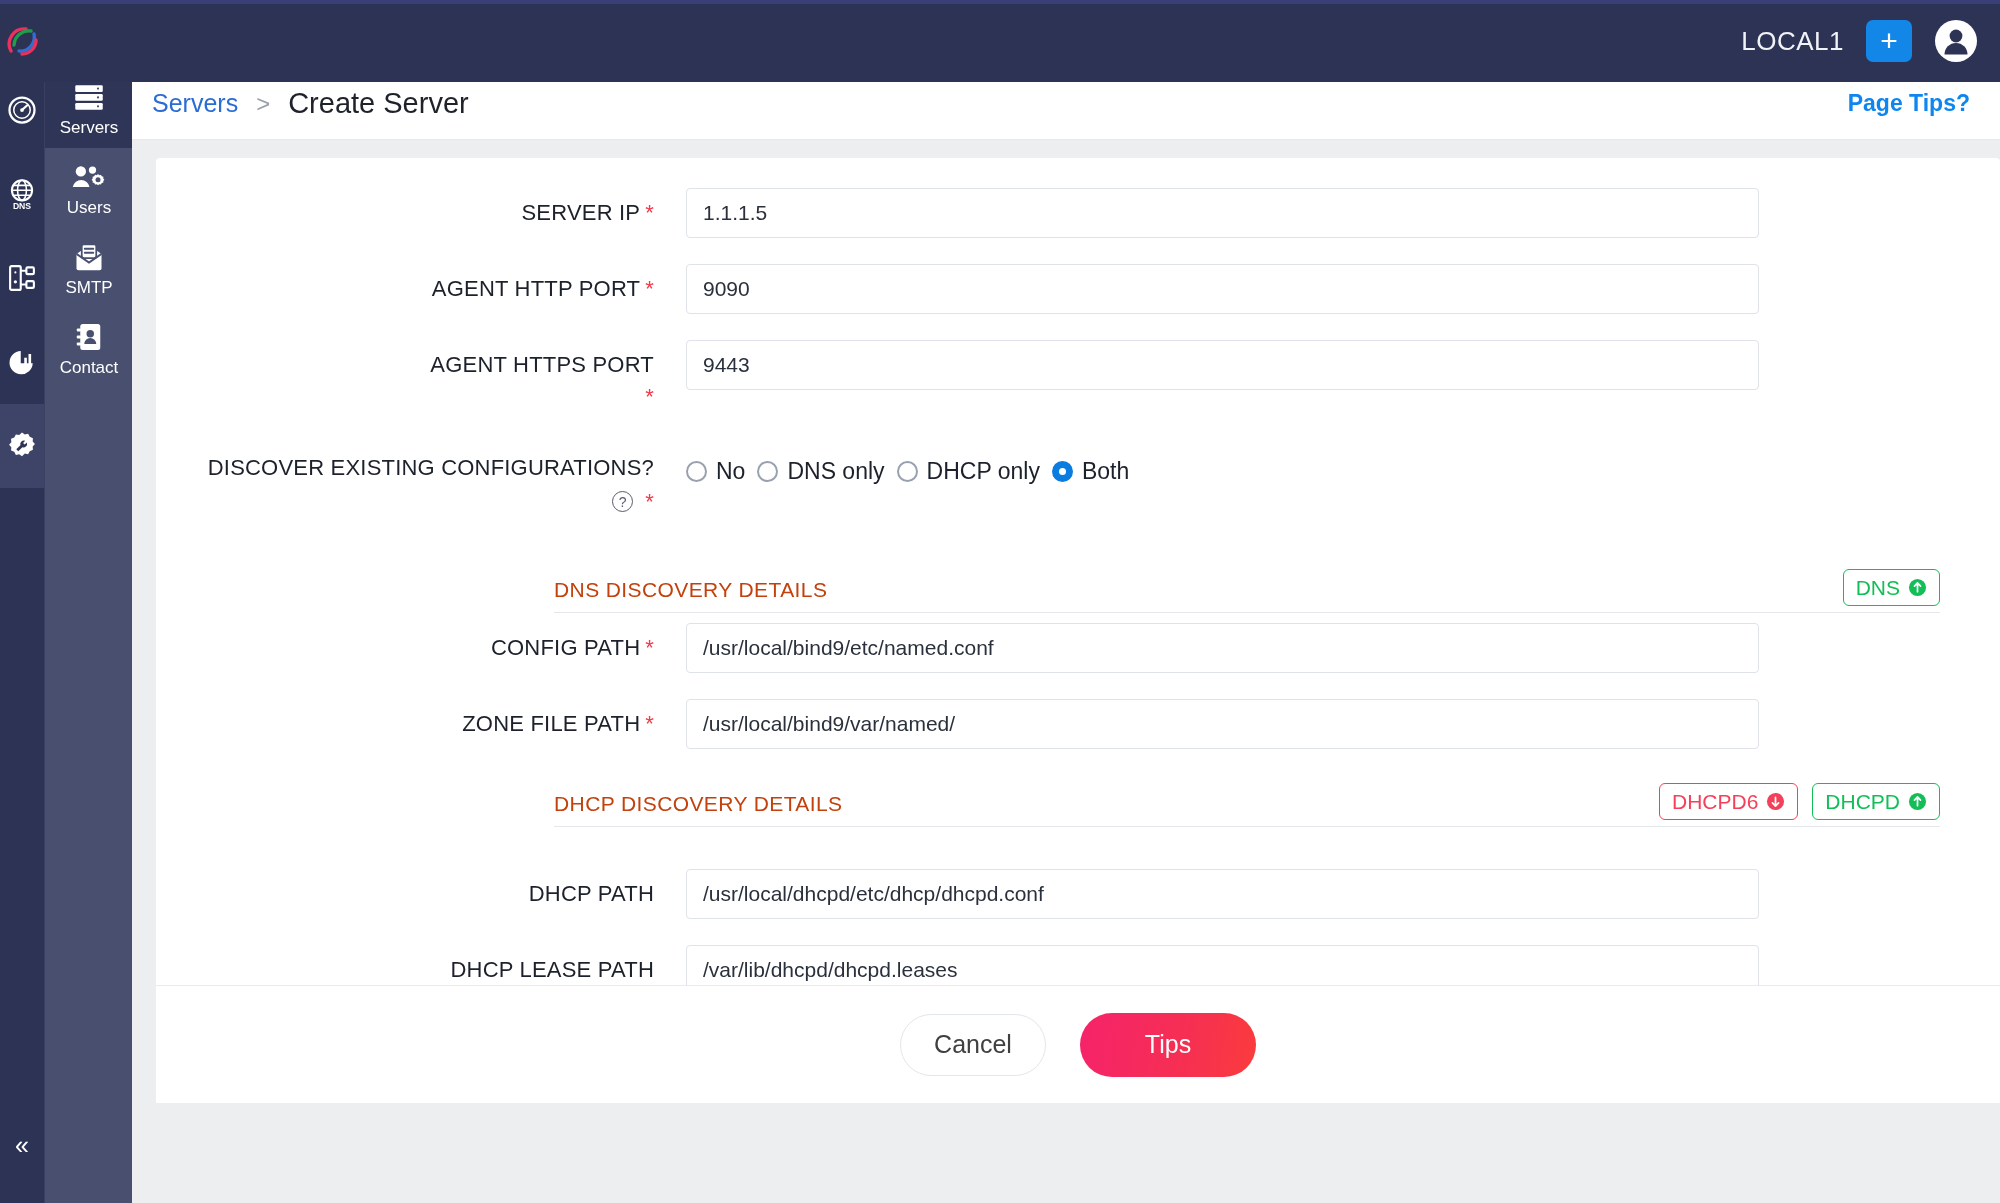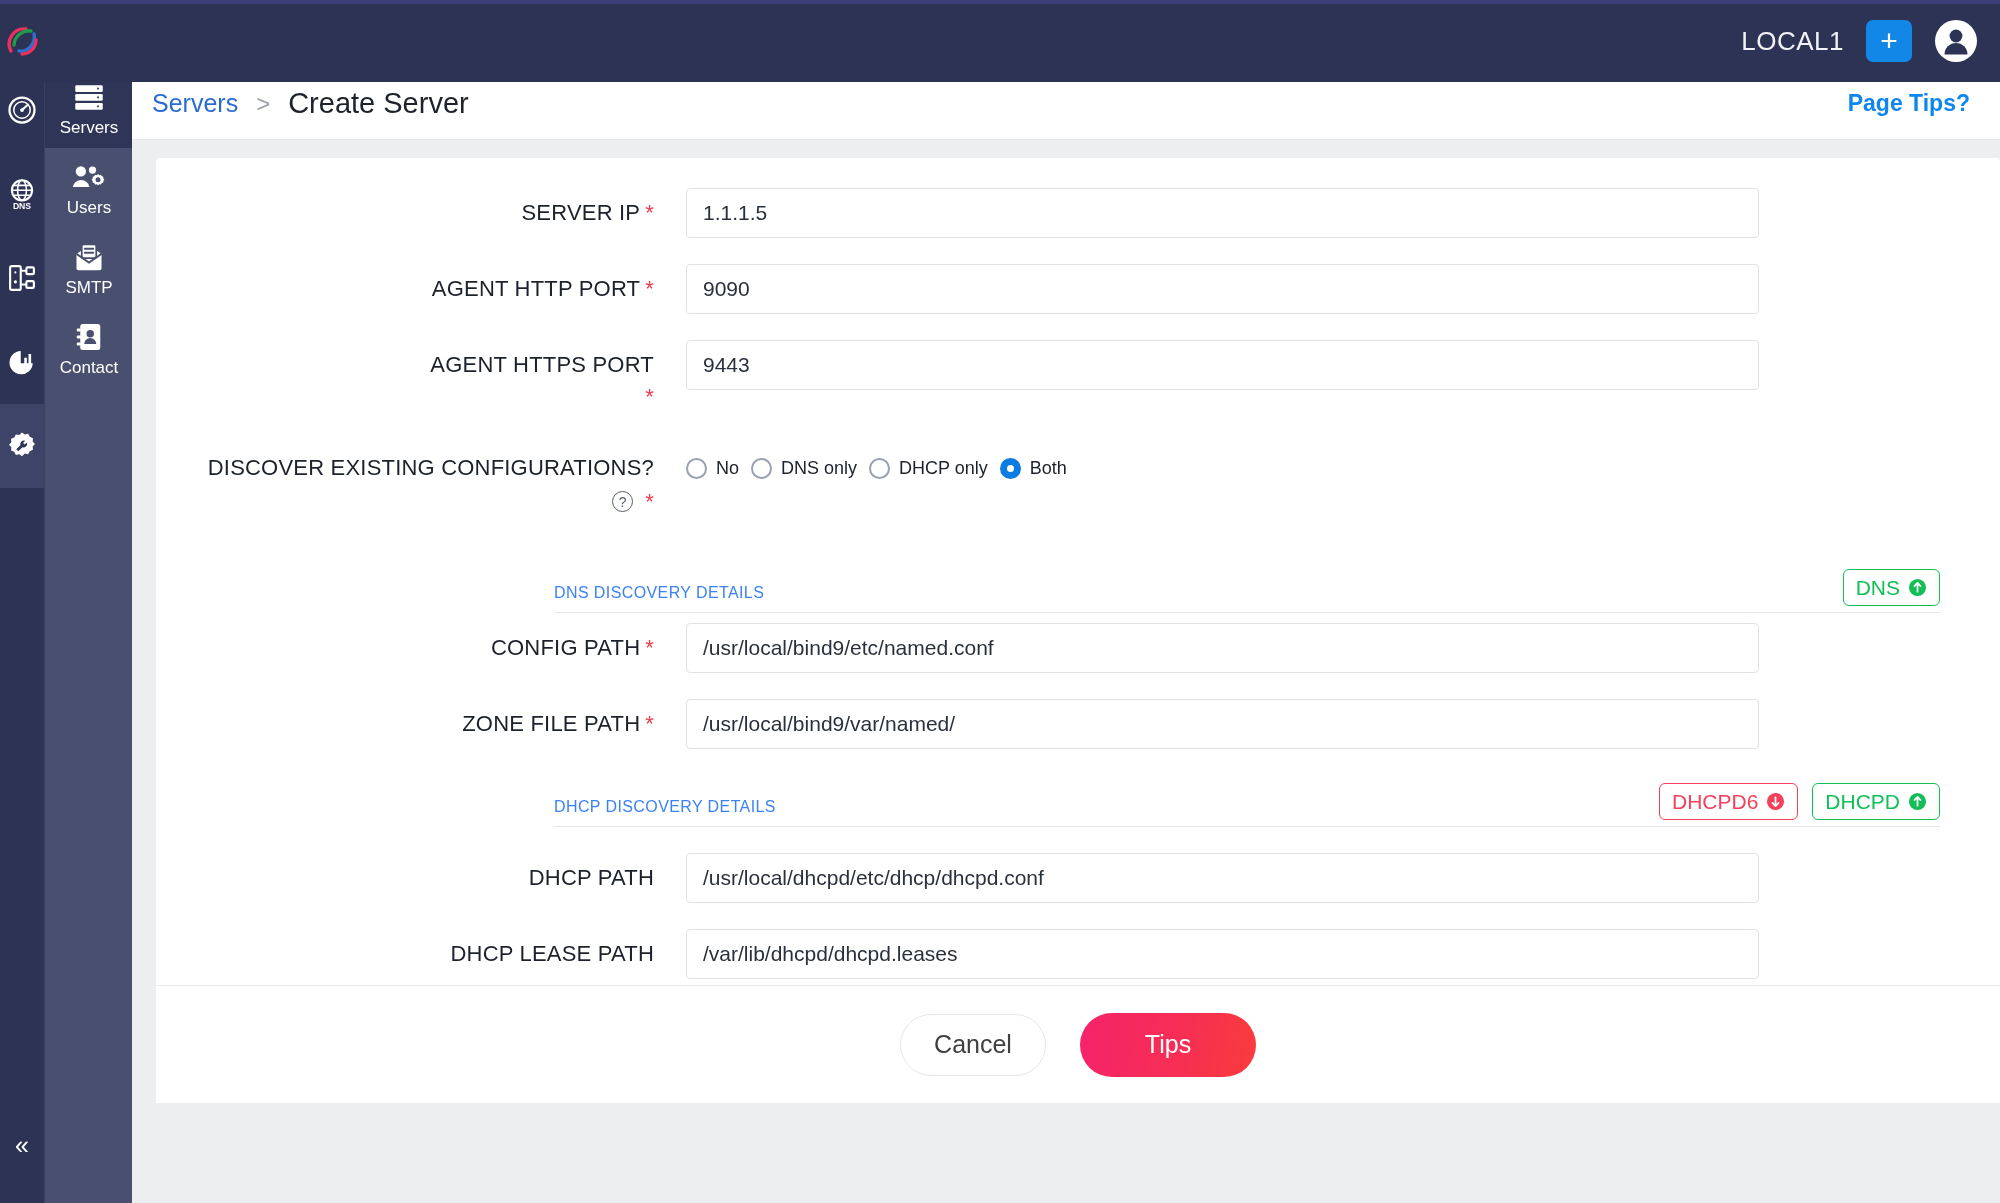--- a/index.html
+++ b/index.html
@@ -144,32 +144,32 @@
     border: 2px solid #9aa1ae; background: #fff;
     display: inline-block; position: relative; flex: 0 0 21px;
   }
   .radio-opt.checked .radio-dot {
     border-color: #0b7ce0; background: #0b7ce0;
   }
   .radio-opt.checked .radio-dot::after {
     content: ""; position: absolute; left: 5px; top: 5px;
     width: 7px; height: 7px; border-radius: 50%; background: #ffffff;
   }
-  .radio-label { font-size: 18px; color: #1c212b; }
+  .radio-label { font-size: 23px; color: #1c212b; }
 
   
   .section {
     margin: 0 60px 0 398px;
     border-bottom: 1px solid #e4e7eb;
     display: flex; align-items: flex-end;
     padding-bottom: 10px; position: relative;
     height: 56px;
   }
   .section-title {
-    font-size: 16px; color: #3b82f6; letter-spacing: .4px;
+    font-size: 21px; color: #c2410c; letter-spacing: .4px;
     text-transform: uppercase;
   }
   .badges { position: absolute; right: 0; bottom: 6px; display: flex; gap: 14px; }
   .badge {
     display: inline-flex; align-items: center; gap: 8px;
     border: 1.8px solid #12bf57; color: #12bf57;
     border-radius: 6px; padding: 7px 12px;
     font-size: 21px; background: #ffffff; cursor: pointer;
     line-height: 1;
   }
@@ -433,21 +433,21 @@
         <span class="badge">
           <span>DHCPD</span>
           <svg width="19" height="19" viewBox="0 0 20 20">
             <circle cx="10" cy="10" r="9" fill="#12bf57"></circle>
             <path d="M10 5.2v9.2M10 5.2l-3.2 3.4M10 5.2l3.2 3.4" stroke="#ffffff" stroke-width="1.8" fill="none" stroke-linecap="round" stroke-linejoin="round"></path>
           </svg>
         </span>
       </div>
     </div>
 
-    <div class="row" style="margin-top:26px;">
+    <div class="row" style="margin-top:42px;">
       <div class="label-cell">
         <span>DHCP PATH</span>
       </div>
       <div class="field-cell">
         <input class="text-input" type="text" value="/usr/local/dhcpd/etc/dhcp/dhcpd.conf" style="">
       </div>
     </div>
 
     <div class="row">
       <div class="label-cell">

